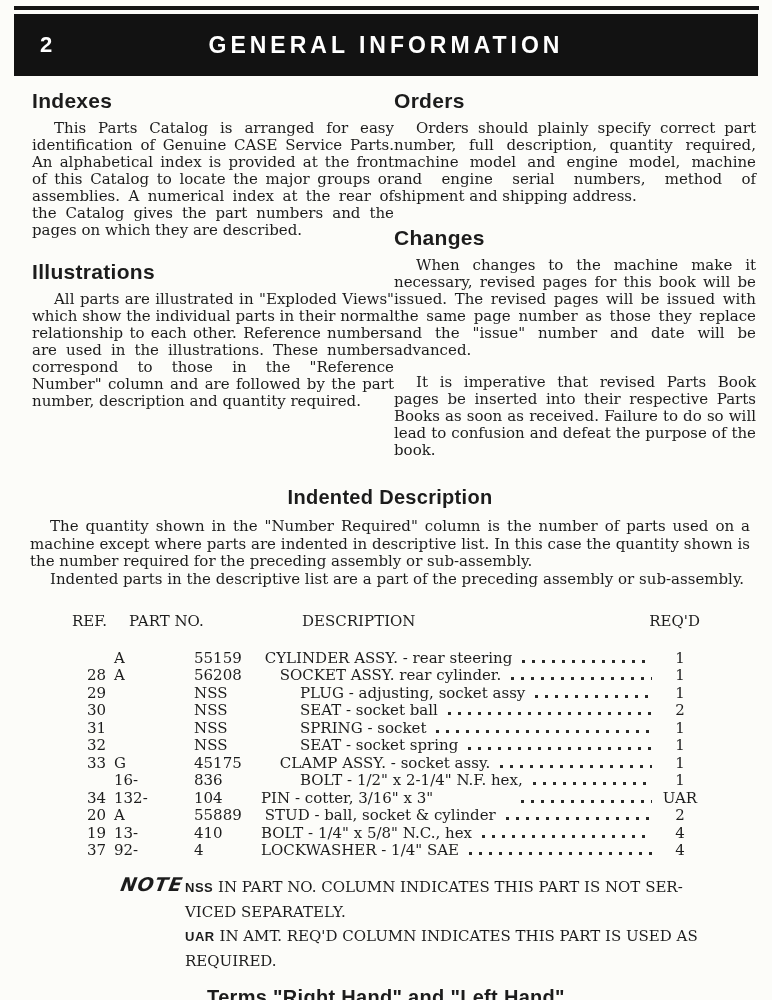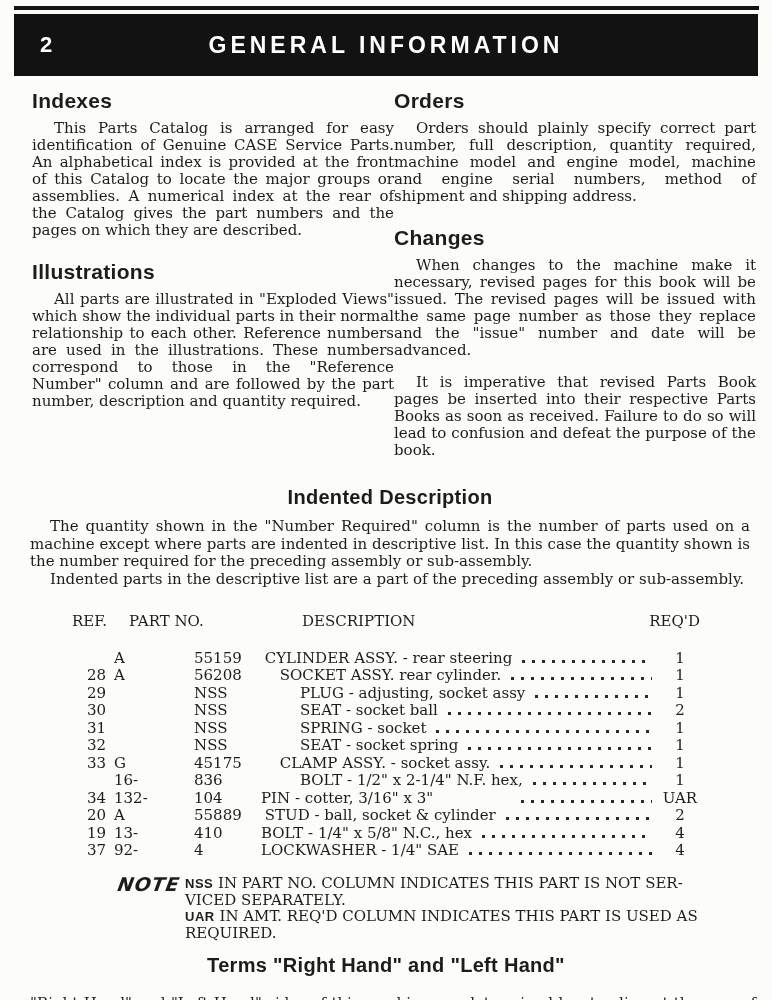--- a/index.html
+++ b/index.html
@@ -62,21 +62,21 @@
   .h-part { flex:0 0 88px; margin-left:8px; padding-left:14px; }
   .h-desc { margin-left:85px; }
   .h-qty { margin-left:auto; }
 
   .note { display:flex; margin:15px 0 0 114px; font-size:15px; }
   .note-label {
     font-family:"DejaVu Sans", sans-serif; font-weight:900; font-style:italic;
     font-size:19px; letter-spacing:1px; transform:skewX(-10deg);
     margin:-2px 9px 0 0;
   }
-  .note-entry { line-height:16px; max-width:545px; }
+  .note-entry { line-height:24px; max-width:545px; }
   .note-term {
     font-family:"Liberation Sans", sans-serif; font-weight:bold;
     font-size:13px; letter-spacing:0.5px;
   }
   .terms-head {
     text-align:center; font-family:"Liberation Sans", sans-serif;
     font-weight:bold; font-size:20px; margin:13px 0 0 0; letter-spacing:0.3px;
   }
   .terms-body {
     margin:17px 16px 0 14px; font-size:15px; line-height:18px;

